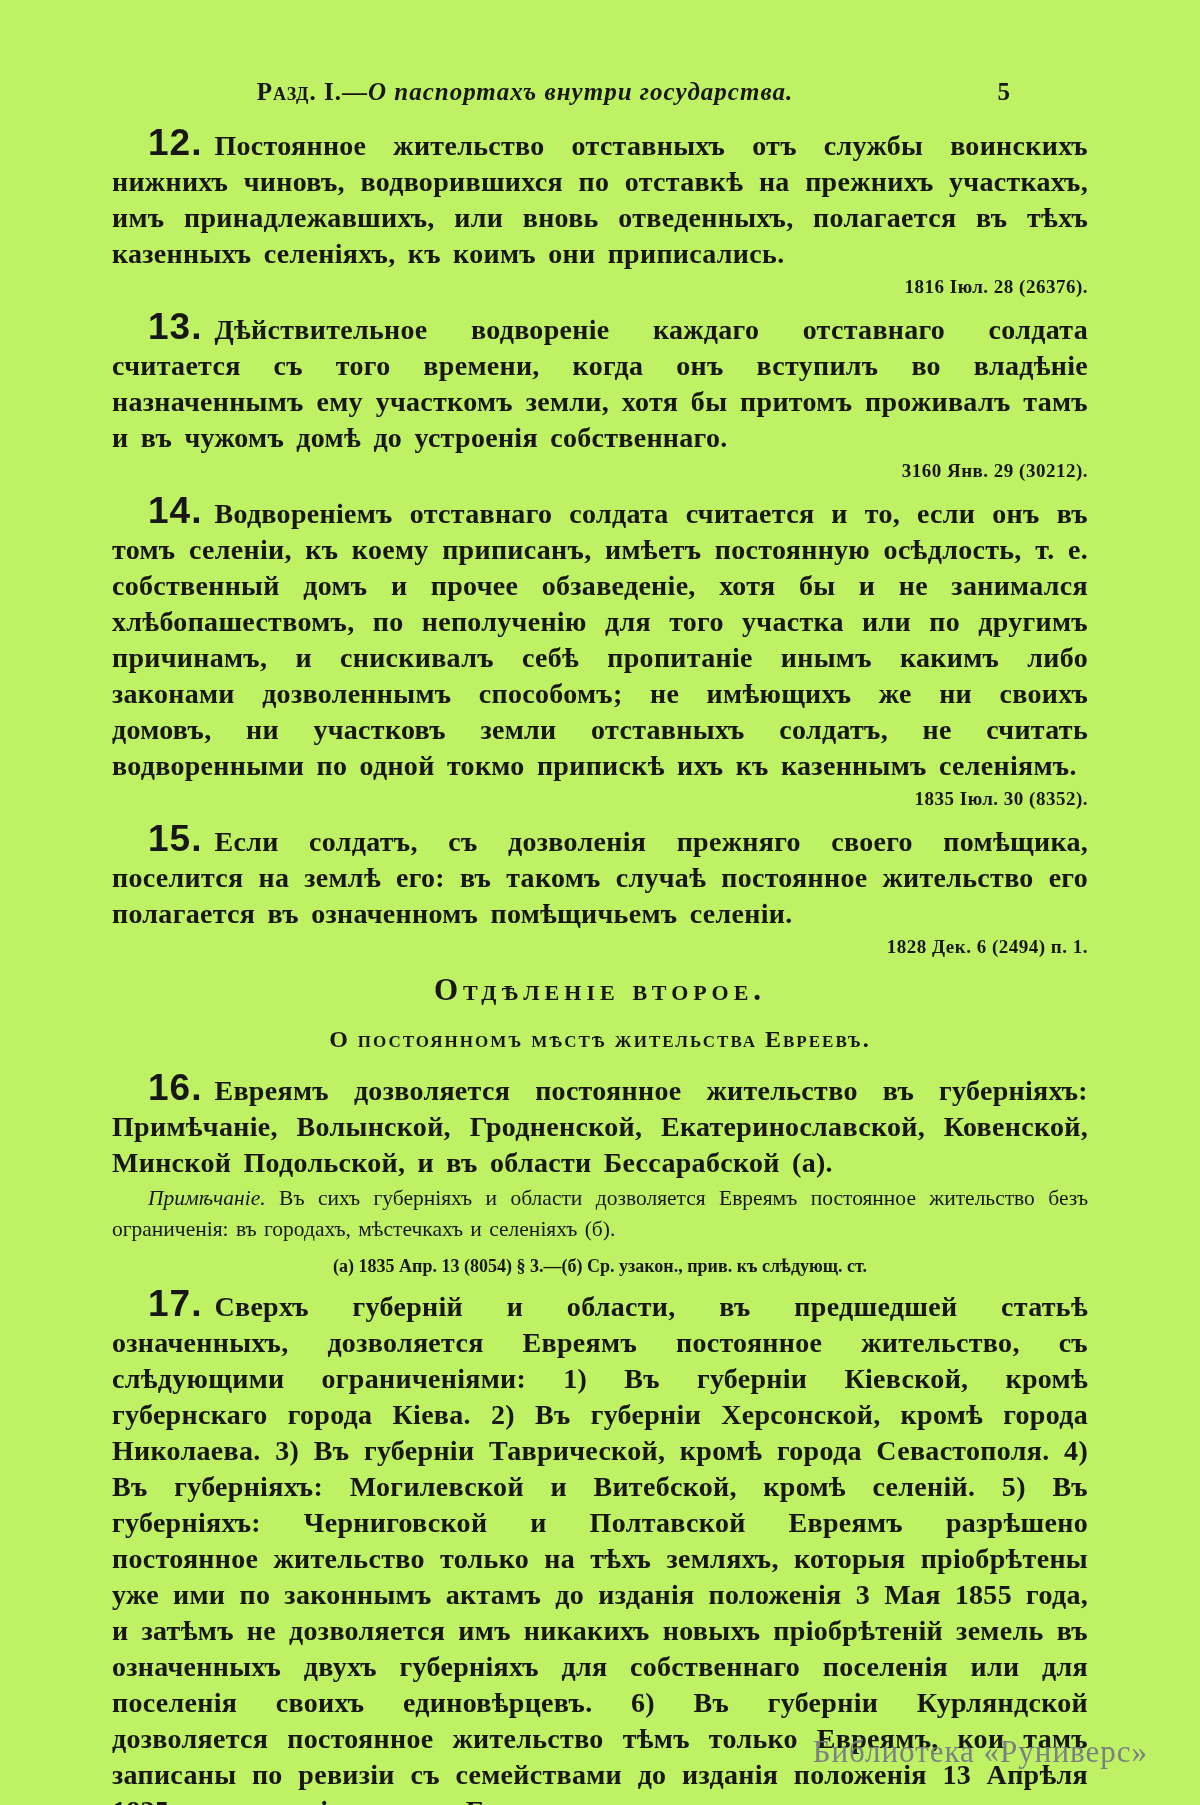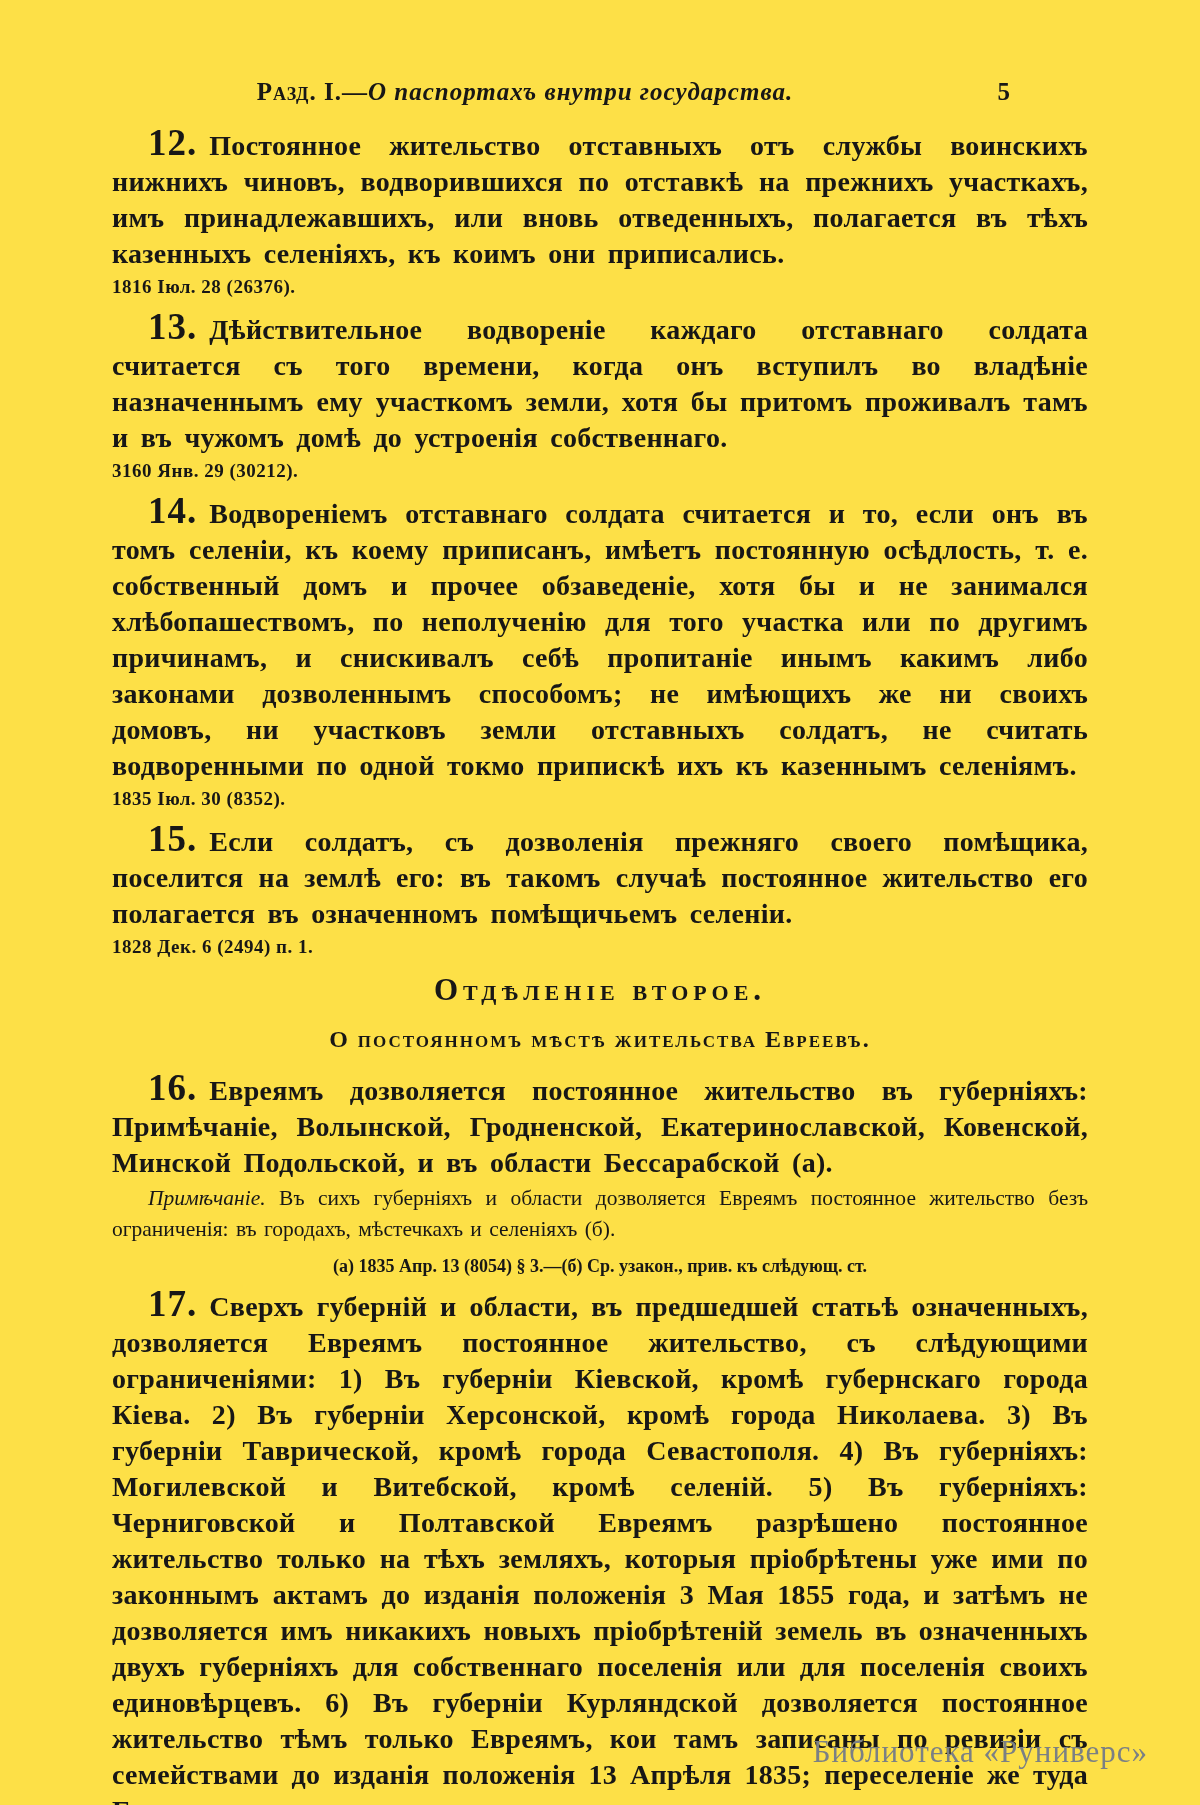--- a/index.html
+++ b/index.html
@@ -1,20 +1,20 @@
 <!DOCTYPE html>
 <html><head>
 <meta charset="utf-8">
 <style>
   html,body { margin:0; padding:0; background:#e8e8e8; }
   .page {
     position:relative;
     width:1200px; height:1805px;
     margin:0 auto;
-    background:#fde047;
+    background:#bef264;
     overflow:hidden;
     color:#181716;
     font-family:"Liberation Serif", serif;
   }
   .content { padding:78px 112px 0 112px; }
 
   .page-header {
     position:relative;
     text-align:center;
     padding-right:150px;
@@ -34,29 +34,29 @@
     margin:0;
     font-size:28px;
     line-height:36px;
     font-weight:700;
     text-align:justify;
     text-indent:36px;
     word-spacing:5px;
     letter-spacing:0.3px;
   }
   .art-num {
-    font-family:Liberation Serif, serif;
+    font-family:Liberation Sans, sans-serif;
     font-size:37px;
     line-height:1;
     font-weight:700;
     padding-right:12px;
     letter-spacing:1px;
   }
   .citation {
-    text-align:left;
+    text-align:right;
     font-size:19px;
     font-weight:700;
     margin:4px 0 10px 0;
     letter-spacing:0.5px;
   }
   .article { margin-bottom:4px; }
 
   .section-heading {
     text-align:center;
     font-variant:small-caps;

